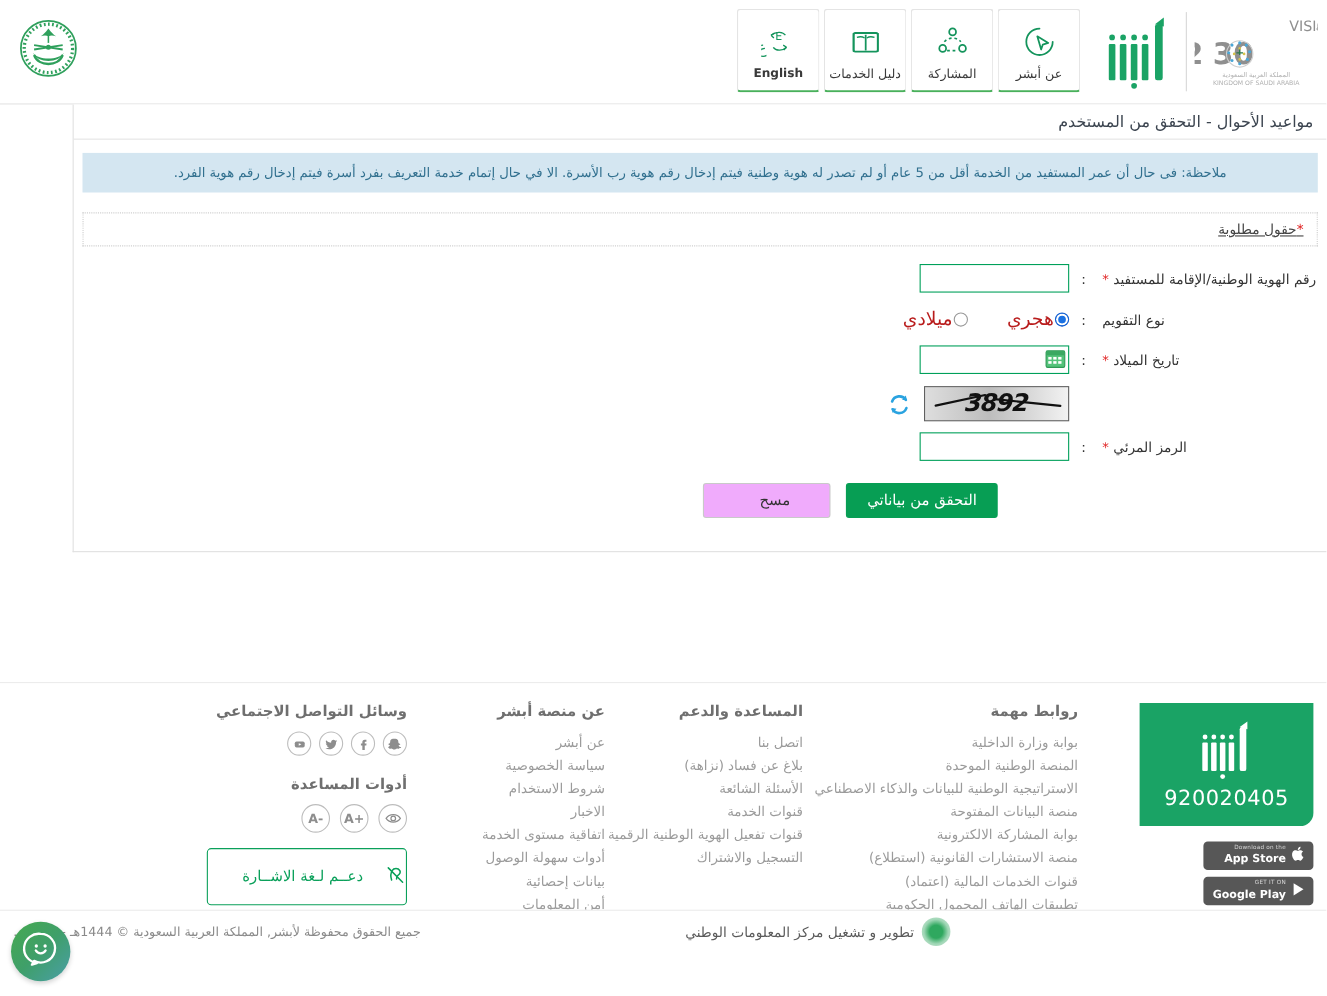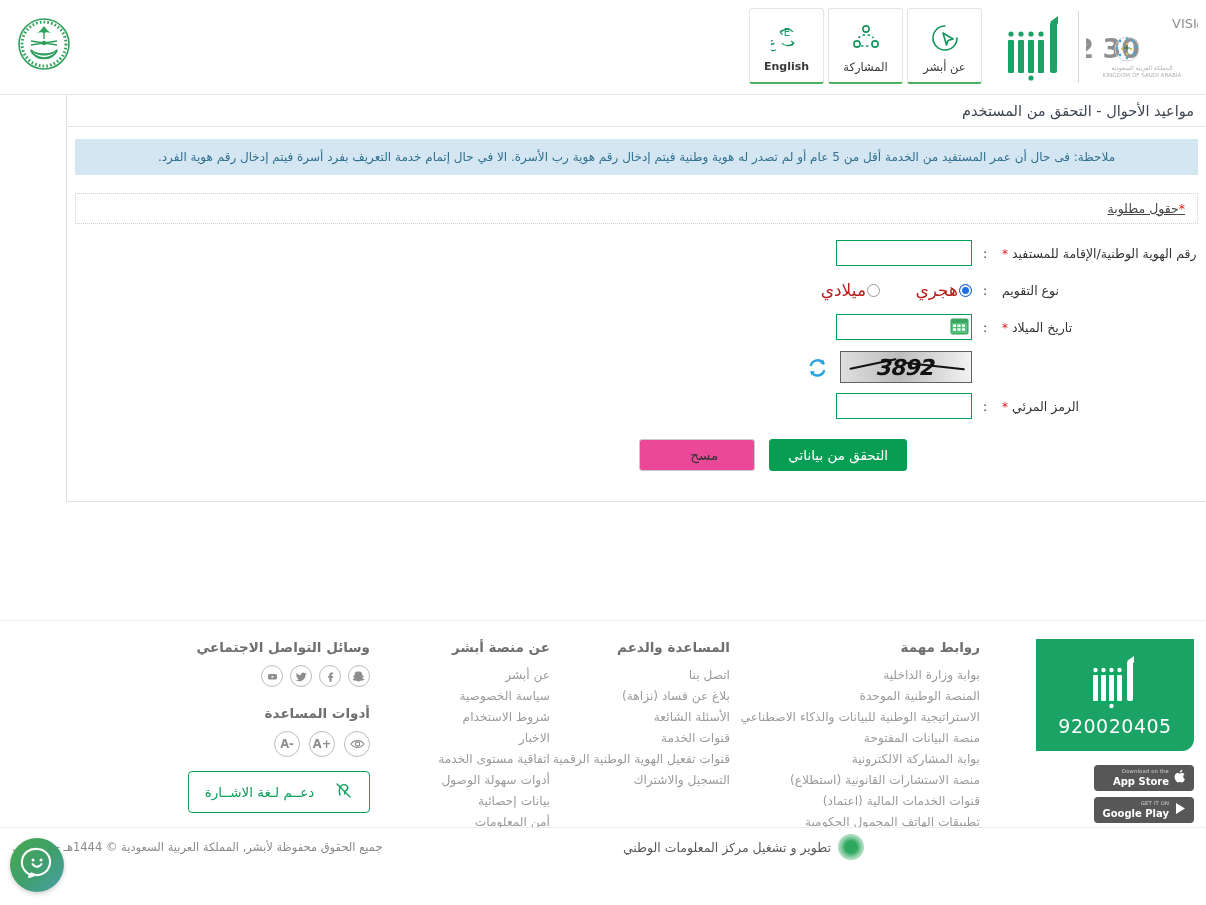--- a/index.html
+++ b/index.html
@@ -250,21 +250,21 @@
     cursor: pointer;
     display: flex; align-items: center; justify-content: center;
     padding: 0 18px;
   }
   .btn-primary {
     background: #079e54;
     color: #fff;
     border: 1px solid #079e54;
   }
   .btn-secondary {
-    background: #ec4899;
+    background: #f0abfc;
     color: #333;
     border: 1px solid #c9c9c9;
     padding-left: 32px;
   }
 
   
   .footer {
     position: absolute;
     left: 0; right: 0;
     top: 620px;
@@ -316,24 +316,24 @@
   .ticon {
     width: 26px; height: 26px;
     border: 1px solid #bdbdbd;
     border-radius: 50%;
     display: flex; align-items: center; justify-content: center;
     font-size: 11.5px; color: #8d8d8d;
     cursor: pointer; background: #fff;
     font-weight: bold;
   }
   .sign-btn {
-    width: 182px; height: 42px;
+    width: 182px; height: 52px;
     border: 1px solid #0aa05a;
     border-radius: 4px;
-    display: flex; align-items: center; justify-content: center;
+    display: flex; align-items: center; 
     gap: 20px;
     color: #0aa05a;
     font-size: 13.5px;
     cursor: pointer;
     background: #fff;
     letter-spacing: 1px;
   }
 
   .app-block { padding-right: 0; }
   .green-card {
@@ -433,20 +433,32 @@
           <circle cx="15" cy="6" r="3.1" fill="none" stroke="#14945c" stroke-width="1.6"></circle>
           <circle cx="6" cy="21" r="3.1" fill="none" stroke="#14945c" stroke-width="1.6"></circle>
           <circle cx="24" cy="21" r="3.1" fill="none" stroke="#14945c" stroke-width="1.6"></circle>
           <path d="M7.5 15 A10 10 0 0 1 22.5 15" fill="none" stroke="#14945c" stroke-width="1.5" stroke-dasharray="2.5 2.5"></path>
           <path d="M10 23 L20 23" fill="none" stroke="#14945c" stroke-width="1.5" stroke-dasharray="2.5 2.5"></path>
         </svg>
       </span>
       <span class="tile-label">المشاركة</span>
     </div>
 
+    <div class="nav-tile">
+      <span class="tile-icon">
+        <svg width="30" height="30" viewBox="0 0 30 30">
+          <rect x="4" y="7" width="22" height="17" rx="1.5" fill="none" stroke="#14945c" stroke-width="1.6"></rect>
+          <path d="M15 8.5 L15 23" stroke="#14945c" stroke-width="1.6"></path>
+          <path d="M7 11 C10 10 12.5 10.5 14 11.6" fill="none" stroke="#14945c" stroke-width="1.2"></path>
+          <path d="M23 11 C20 10 17.5 10.5 16 11.6" fill="none" stroke="#14945c" stroke-width="1.2"></path>
+          <path d="M4 7 L4 24 M26 7 L26 24" stroke="#14945c" stroke-width="1.6"></path>
+        </svg>
+      </span>
+      <span class="tile-label">دليل الخدمات</span>
+    </div>
 
     <div class="nav-tile english">
       <span class="tile-icon">
         <svg width="32" height="30" viewBox="0 0 32 30">
           <text x="19" y="13" font-size="10" fill="#14945c" font-family="DejaVu Sans, sans-serif">E</text>
           <text x="5" y="25" font-size="15" fill="#14945c" font-family="DejaVu Sans, sans-serif">ع</text>
           <path d="M9 9 C14 5 20 6 22 9" fill="none" stroke="#14945c" stroke-width="1.2"></path>
           <path d="M9 9 L12 7 M9 9 L11.5 11.5" stroke="#14945c" stroke-width="1.2" fill="none"></path>
           <path d="M23 20 C19 24 13 23 11 20" fill="none" stroke="#14945c" stroke-width="1.2"></path>
           <path d="M23 20 L20 18 M23 20 L20.5 22.5" stroke="#14945c" stroke-width="1.2" fill="none"></path>

